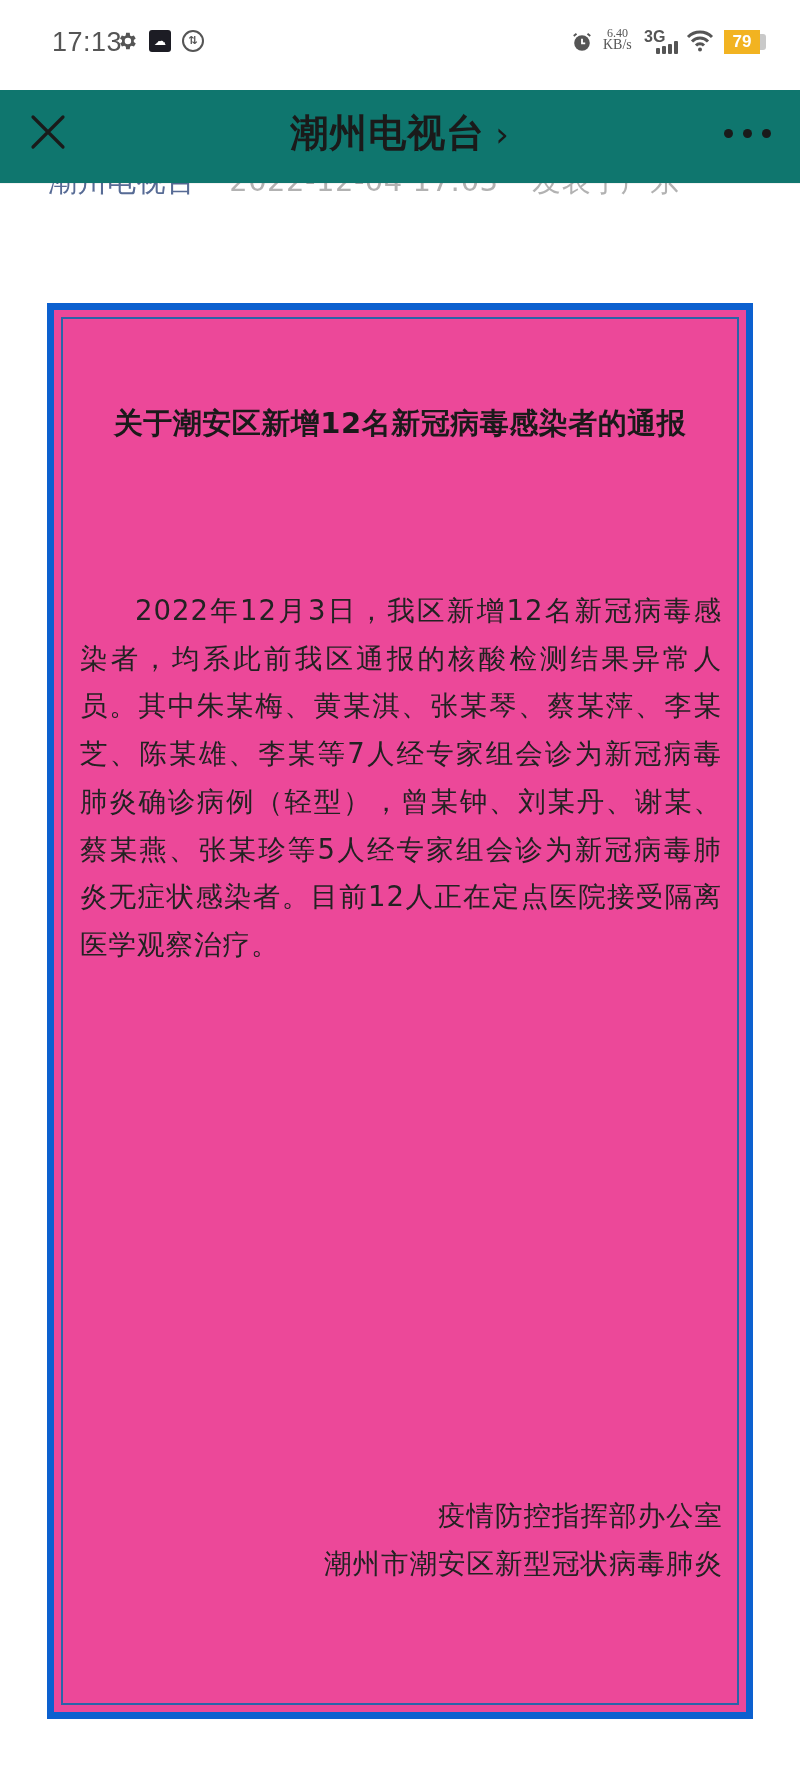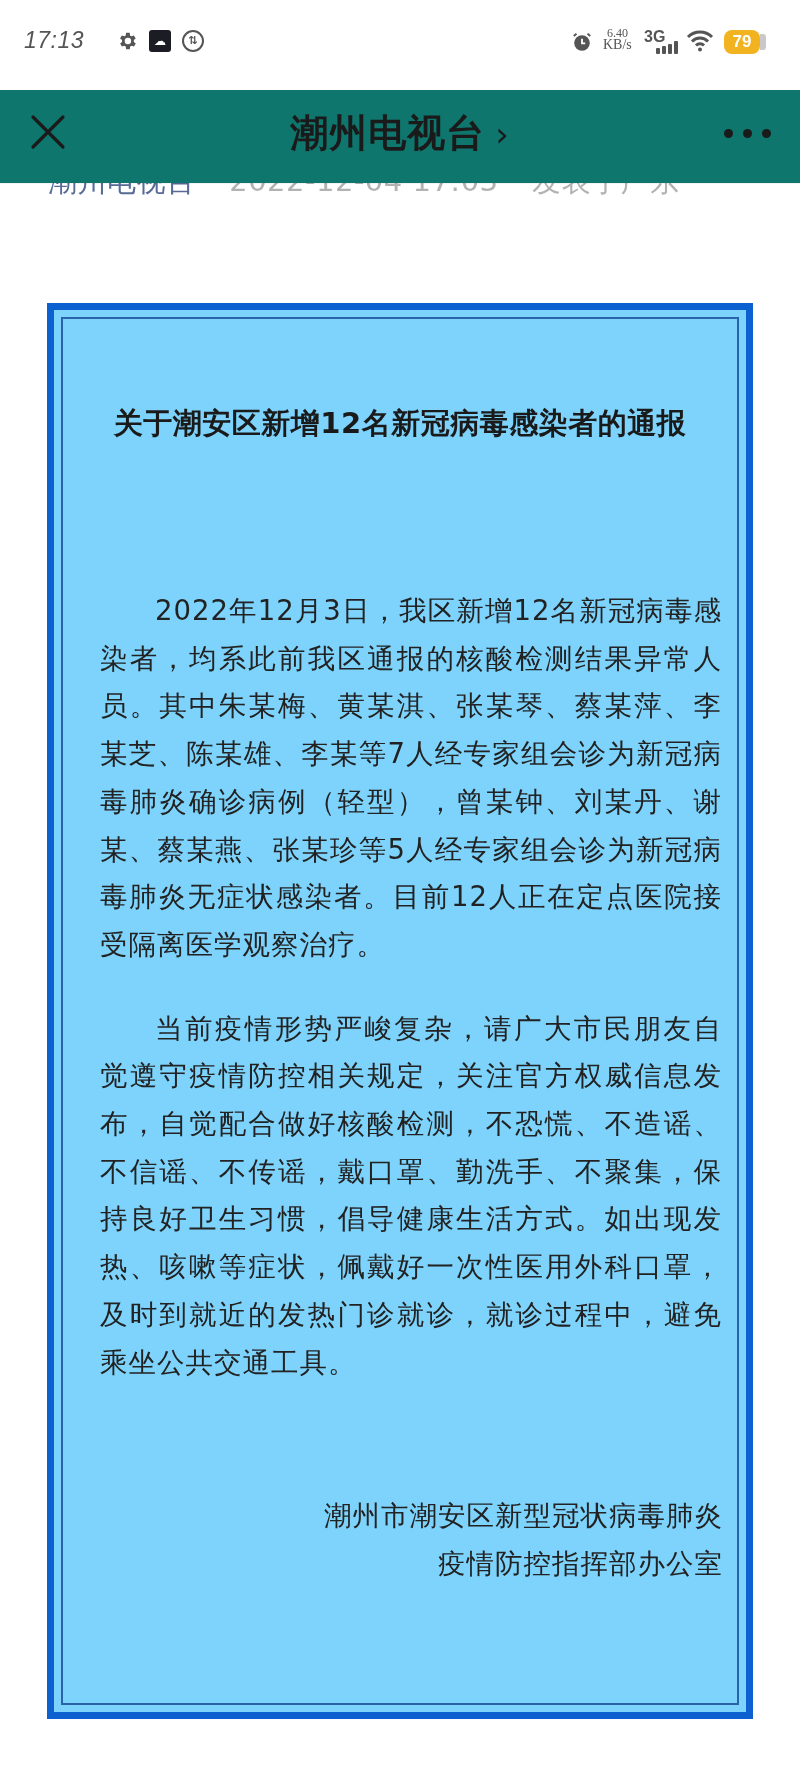--- a/index.html
+++ b/index.html
@@ -1,56 +1,56 @@
 <!DOCTYPE html>
 <html><head>
 <meta charset="utf-8">
 <style>
   * { box-sizing: border-box; margin: 0; padding: 0; }
   html, body { width: 800px; height: 1778px; background: #ffffff; overflow: hidden; }
   body { font-family: "DejaVu Sans", "Liberation Sans", sans-serif; color: #1a1a1a; position: relative; }
 
   
   .status-bar { position: absolute; top: 0; left: 0; width: 800px; height: 90px; background: #fff; z-index: 5; }
-  .sb-time { position: absolute; left: 24px; top: 27px; font-size: 23px; color: #555; font-family: "Liberation Sans", sans-serif; letter-spacing: 0.5px; font-style: italic; }
+  .sb-time { position: absolute; left: 52px; top: 27px; font-size: 27px; color: #555; font-family: "Liberation Sans", sans-serif; letter-spacing: 0.5px; }
   .sb-icon { position: absolute; top: 30px; }
   .sb-gear { left: 116px; top: 30px; width: 22px; height: 22px; }
   .sb-app { left: 149px; top: 30px; width: 22px; height: 22px; background: #1c1c24; border-radius: 3px; color: #fff; font-size: 12px; line-height: 22px; text-align: center; }
   .sb-sync { left: 182px; top: 30px; width: 22px; height: 22px; border: 2.5px solid #555; border-radius: 50%; color: #555; font-size: 11px; line-height: 17px; text-align: center; font-weight: bold; }
   .sb-alarm { left: 571px; top: 31px; width: 22px; height: 22px; }
   .sb-speed { position: absolute; left: 603px; top: 28px; text-align: center; color: #555; font-family: Liberation Serif, serif; line-height: 11px; }
   .sb-speed .v { font-size: 12px; display: block; }
   .sb-speed .u { font-size: 14px; display: block; }
   .sb-net { position: absolute; left: 644px; top: 28px; width: 36px; height: 26px; }
   .sb-net .g { position: absolute; left: 0; top: 0; font-size: 16px; font-weight: bold; color: #555; font-family: "Liberation Sans", sans-serif; }
   .sb-net .bar { position: absolute; bottom: 0; width: 4px; background: #555; border-radius: 1px; }
   .sb-wifi { left: 686px; top: 30px; width: 28px; height: 22px; }
   .sb-battery { position: absolute; left: 724px; top: 30px; width: 42px; height: 24px; }
-  .sb-battery .body { position: absolute; left: 0; top: 0; width: 36px; height: 24px; background: #f2b321; border-radius: 8px; color: #fff; font-weight: bold; font-size: 17px; line-height: 24px; text-align: center; font-family: "Liberation Sans", sans-serif; }
+  .sb-battery .body { position: absolute; left: 0; top: 0; width: 36px; height: 24px; background: #f2b321; border-radius: 0; color: #fff; font-weight: bold; font-size: 17px; line-height: 24px; text-align: center; font-family: "Liberation Sans", sans-serif; }
   .sb-battery .tip { position: absolute; left: 36px; top: 4px; width: 6px; height: 16px; background: #c9c9c9; border-radius: 0 3px 3px 0; }
 
   
   .nav { position: absolute; top: 90px; left: 0; width: 800px; height: 93px; background: #0f766e; z-index: 4; box-shadow: 0 1px 0 rgba(0,0,0,0.05); }
   .nav-close { position: absolute; left: 26px; top: 20px; width: 44px; height: 44px; cursor: pointer; }
   .nav-title { position: absolute; left: 0; right: 0; top: 18px; text-align: center; font-size: 38px; font-weight: bold; color: #1a1a1a; letter-spacing: 1px; cursor: pointer; }
   .nav-title .chev { font-weight: normal; font-size: 34px; margin-left: 10px; }
   .nav-more { position: absolute; right: 26px; top: 28px; width: 52px; height: 30px; cursor: pointer; }
   .nav-more span { position: absolute; top: 11px; width: 9px; height: 9px; background: #1a1a1a; border-radius: 50%; }
 
   
   .meta { position: absolute; top: 162px; left: 48px; font-size: 29px; white-space: nowrap; z-index: 1; letter-spacing: 0.5px; }
   .meta .author { color: #576b95; margin-right: 24px; }
   .meta .date { color: #b2b2b2; margin-right: 24px; }
   .meta .loc { color: #b2b2b2; }
 
   
-  .notice-outer { position: absolute; left: 47px; top: 303px; width: 706px; height: 1416px; border: 7px solid #0c60cf; background: #7dd3fc; }
+  .notice-outer { position: absolute; left: 47px; top: 303px; width: 706px; height: 1416px; border: 7px solid #0c60cf; background: #ec4899; }
   .notice-inner { position: absolute; left: 7px; top: 7px; right: 7px; bottom: 7px; border: 2.5px solid #2a64a8; }
   .notice-title { position: absolute; left: 0; right: 0; top: 88px; text-align: center; font-size: 29px; font-weight: bold; line-height: 50px; color: #1a1a1a; padding: 0 30px; letter-spacing: 0.5px; }
-  .notice-body { position: absolute; left: 26px; right: 24px; top: 277px; font-size: 27.5px; line-height: 47.7px; color: #222; text-align: justify; letter-spacing: 1px; margin-left: 20px; }
+  .notice-body { position: absolute; left: 26px; right: 24px; top: 277px; font-size: 27.5px; line-height: 47.7px; color: #222; text-align: justify; letter-spacing: 1px; }
   .notice-body p { text-indent: 2em; margin-bottom: 36px; }
   .notice-sign { position: absolute; right: 23px; top: 1182px; text-align: right; font-size: 27.5px; line-height: 47.7px; color: #222; letter-spacing: 1px; }
 </style>
 </head>
 <body>
 
 <div class="status-bar">
   <span class="sb-time">17:13</span>
   <svg class="sb-icon sb-gear" viewBox="0 0 24 24">
     <path fill="#555" d="M19.4 13a7.5 7.5 0 0 0 0-2l2.1-1.6-2-3.5-2.5 1a7.6 7.6 0 0 0-1.7-1L15 3h-4l-.4 2.9a7.6 7.6 0 0 0-1.7 1l-2.5-1-2 3.5L6.6 11a7.5 7.5 0 0 0 0 2l-2.1 1.6 2 3.5 2.5-1a7.6 7.6 0 0 0 1.7 1L11 21h4l.4-2.9a7.6 7.6 0 0 0 1.7-1l2.5 1 2-3.5zM13 15.5a3.5 3.5 0 1 1 0-7 3.5 3.5 0 0 1 0 7z"></path>
@@ -103,19 +103,18 @@
   <span class="author">潮州电视台</span>
   <span class="date">2022-12-04 17:03</span>
   <span class="loc">发表于广东</span>
 </div>
 
 <div class="notice-outer">
   <div class="notice-inner"></div>
   <div class="notice-title">关于潮安区新增12名新冠病毒感染者的通报</div>
   <div class="notice-body">
     <p>2022年12月3日，我区新增12名新冠病毒感染者，均系此前我区通报的核酸检测结果异常人员。其中朱某梅、黄某淇、张某琴、蔡某萍、李某芝、陈某雄、李某等7人经专家组会诊为新冠病毒肺炎确诊病例（轻型），曾某钟、刘某丹、谢某、蔡某燕、张某珍等5人经专家组会诊为新冠病毒肺炎无症状感染者。目前12人正在定点医院接受隔离医学观察治疗。</p>
-    <p>当前疫情形势严峻复杂，请广大市民朋友自觉遵守疫情防控相关规定，关注官方权威信息发布，自觉配合做好核酸检测，不恐慌、不造谣、不信谣、不传谣，戴口罩、勤洗手、不聚集，保持良好卫生习惯，倡导健康生活方式。如出现发热、咳嗽等症状，佩戴好一次性医用外科口罩，及时到就近的发热门诊就诊，就诊过程中，避免乘坐公共交通工具。</p>
   </div>
   <div class="notice-sign">
+    <div>疫情防控指挥部办公室</div>
     <div>潮州市潮安区新型冠状病毒肺炎</div>
-    <div>疫情防控指挥部办公室</div>
   </div>
 </div>
 
 </body></html>

